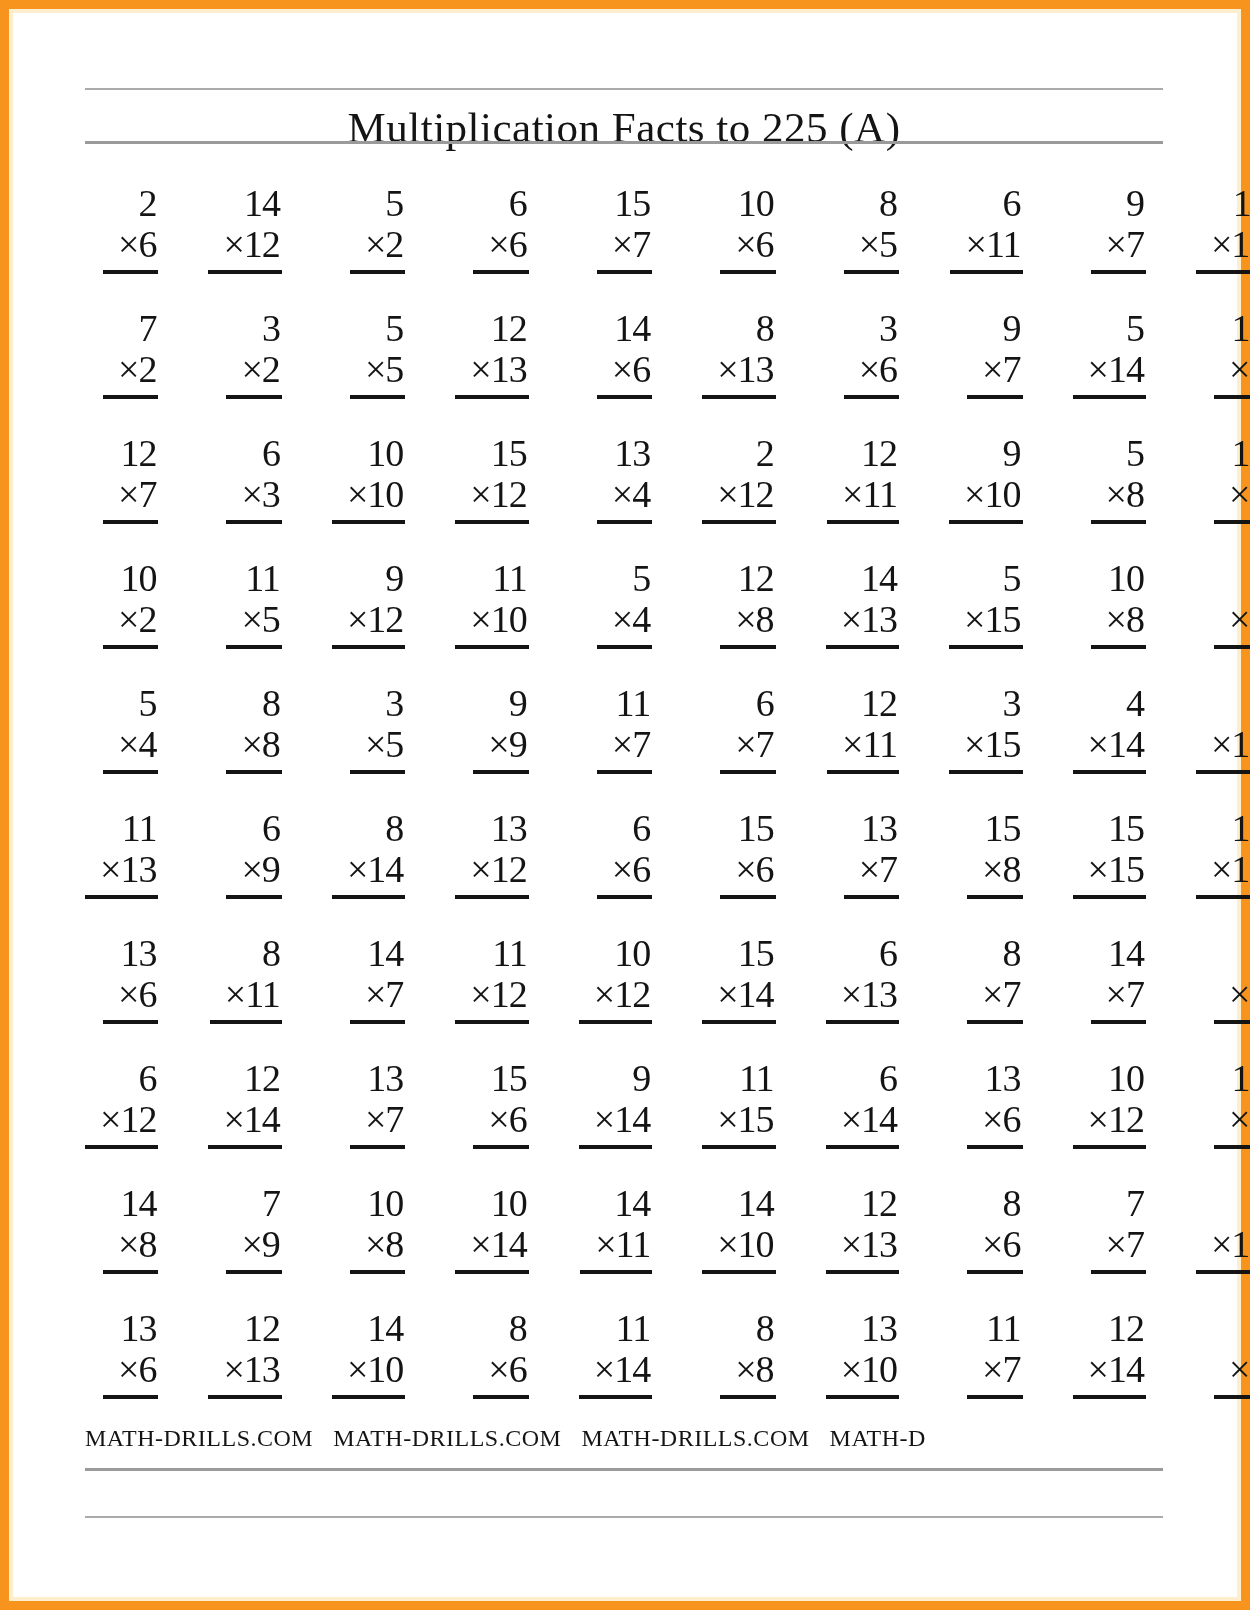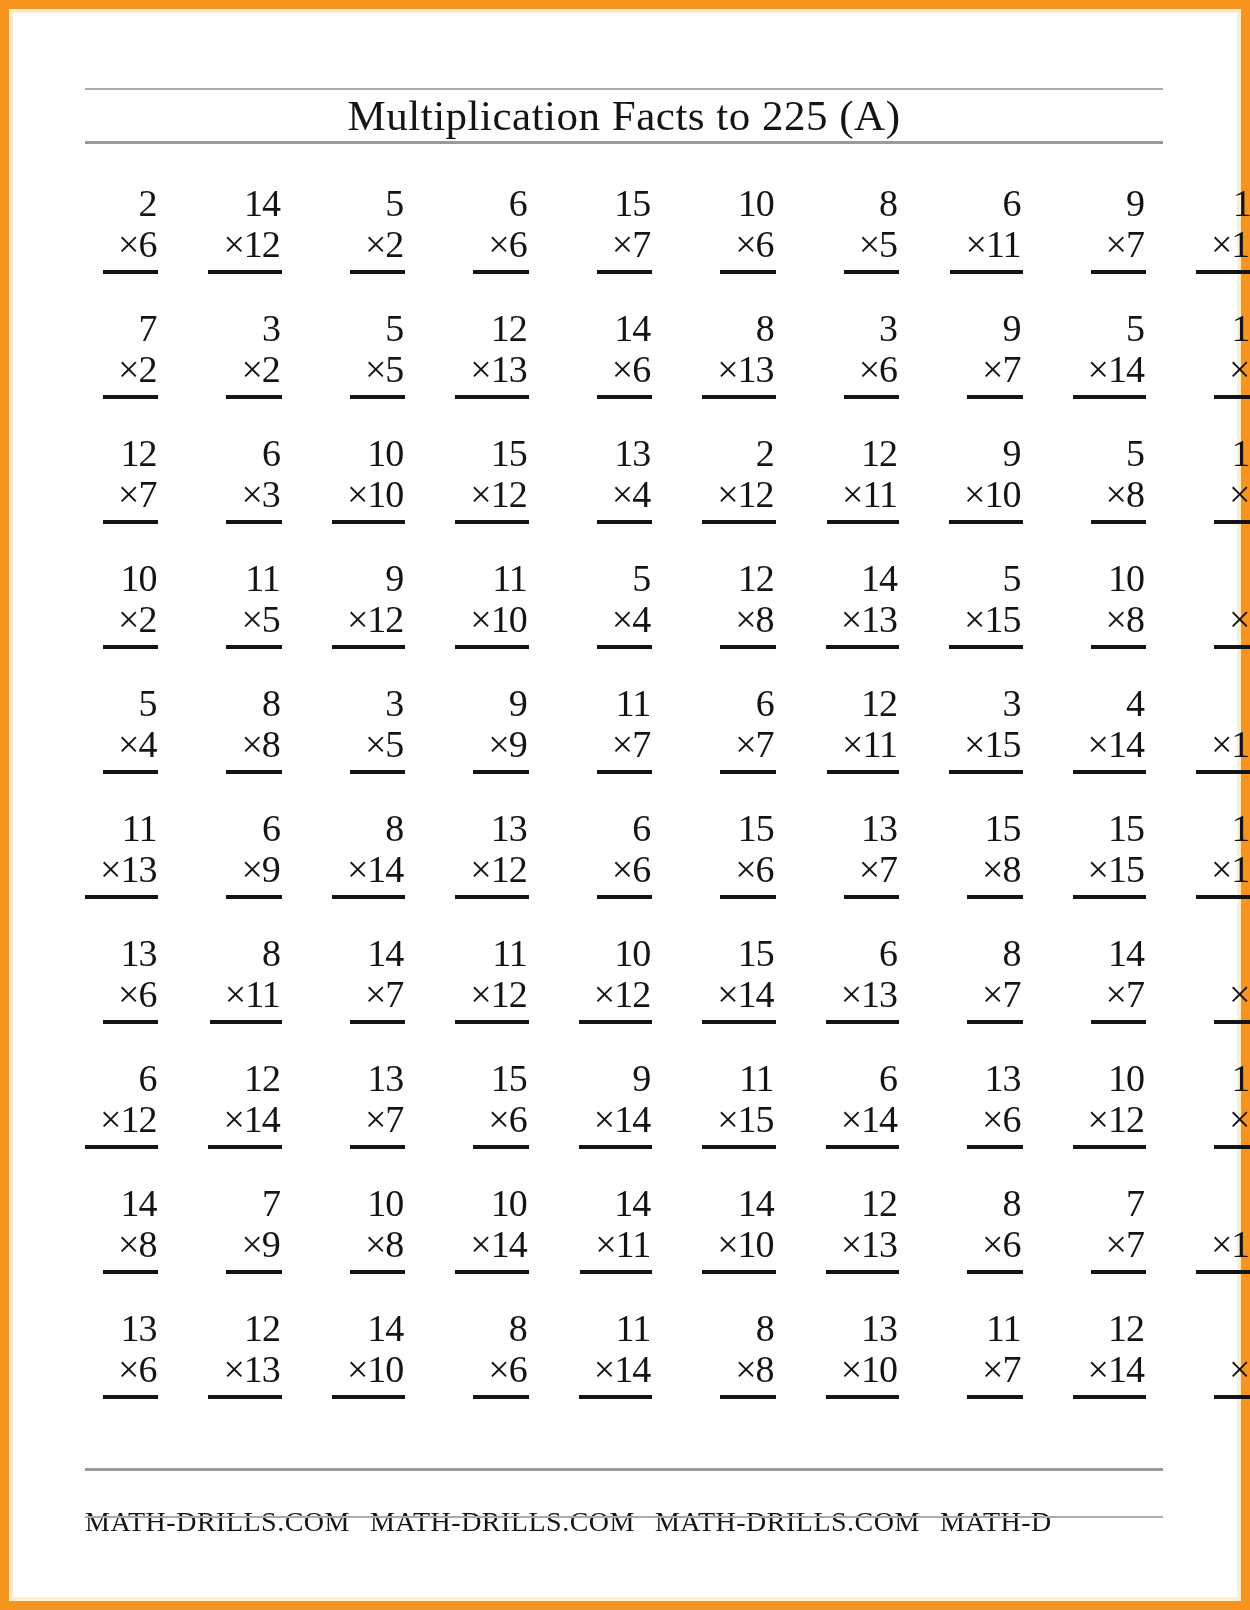--- a/index.html
+++ b/index.html
@@ -29,21 +29,21 @@
     margin: 0;
     background: #9a9a9a;
   }
   .rule-title-top    { top: 75px;  height: 2px; background: #ababab; }
   .rule-title-bottom { top: 128px; height: 3px; }
   .rule-footer-top   { top: 1455px; height: 3px; }
   .rule-footer-bottom{ top: 1503px; height: 2px; background: #ababab; }
 
   .title {
     position: absolute;
-    top: 78px;
+    top: 90px;
     left: 72px;
     width: 1078px;
     height: 50px;
     margin: 0;
     text-align: center;
     font-size: 43px;
     line-height: 50px;
     font-weight: normal;
     letter-spacing: 0.5px;
     white-space: nowrap;
@@ -77,29 +77,29 @@
   }
   .prob .bot {
     display: block;
     line-height: 40px;
     padding-bottom: 6px;
     padding-right: 2px;
   }
 
   .footer-text {
     position: absolute;
-    top: 1488px;
+    top: 1404px;
     left: 72px;
     width: 1078px;
     height: 42px;
     overflow: hidden;
     white-space: nowrap;
     display: flex;
     gap: 20px;
-    font-size: 28px;
+    font-size: 24px;
     line-height: 42px;
     letter-spacing: 0.5px;
     text-align: right;
   }
 </style>
 </head>
 <body>
 
 <div class="page">
   <hr class="rule rule-title-top">

